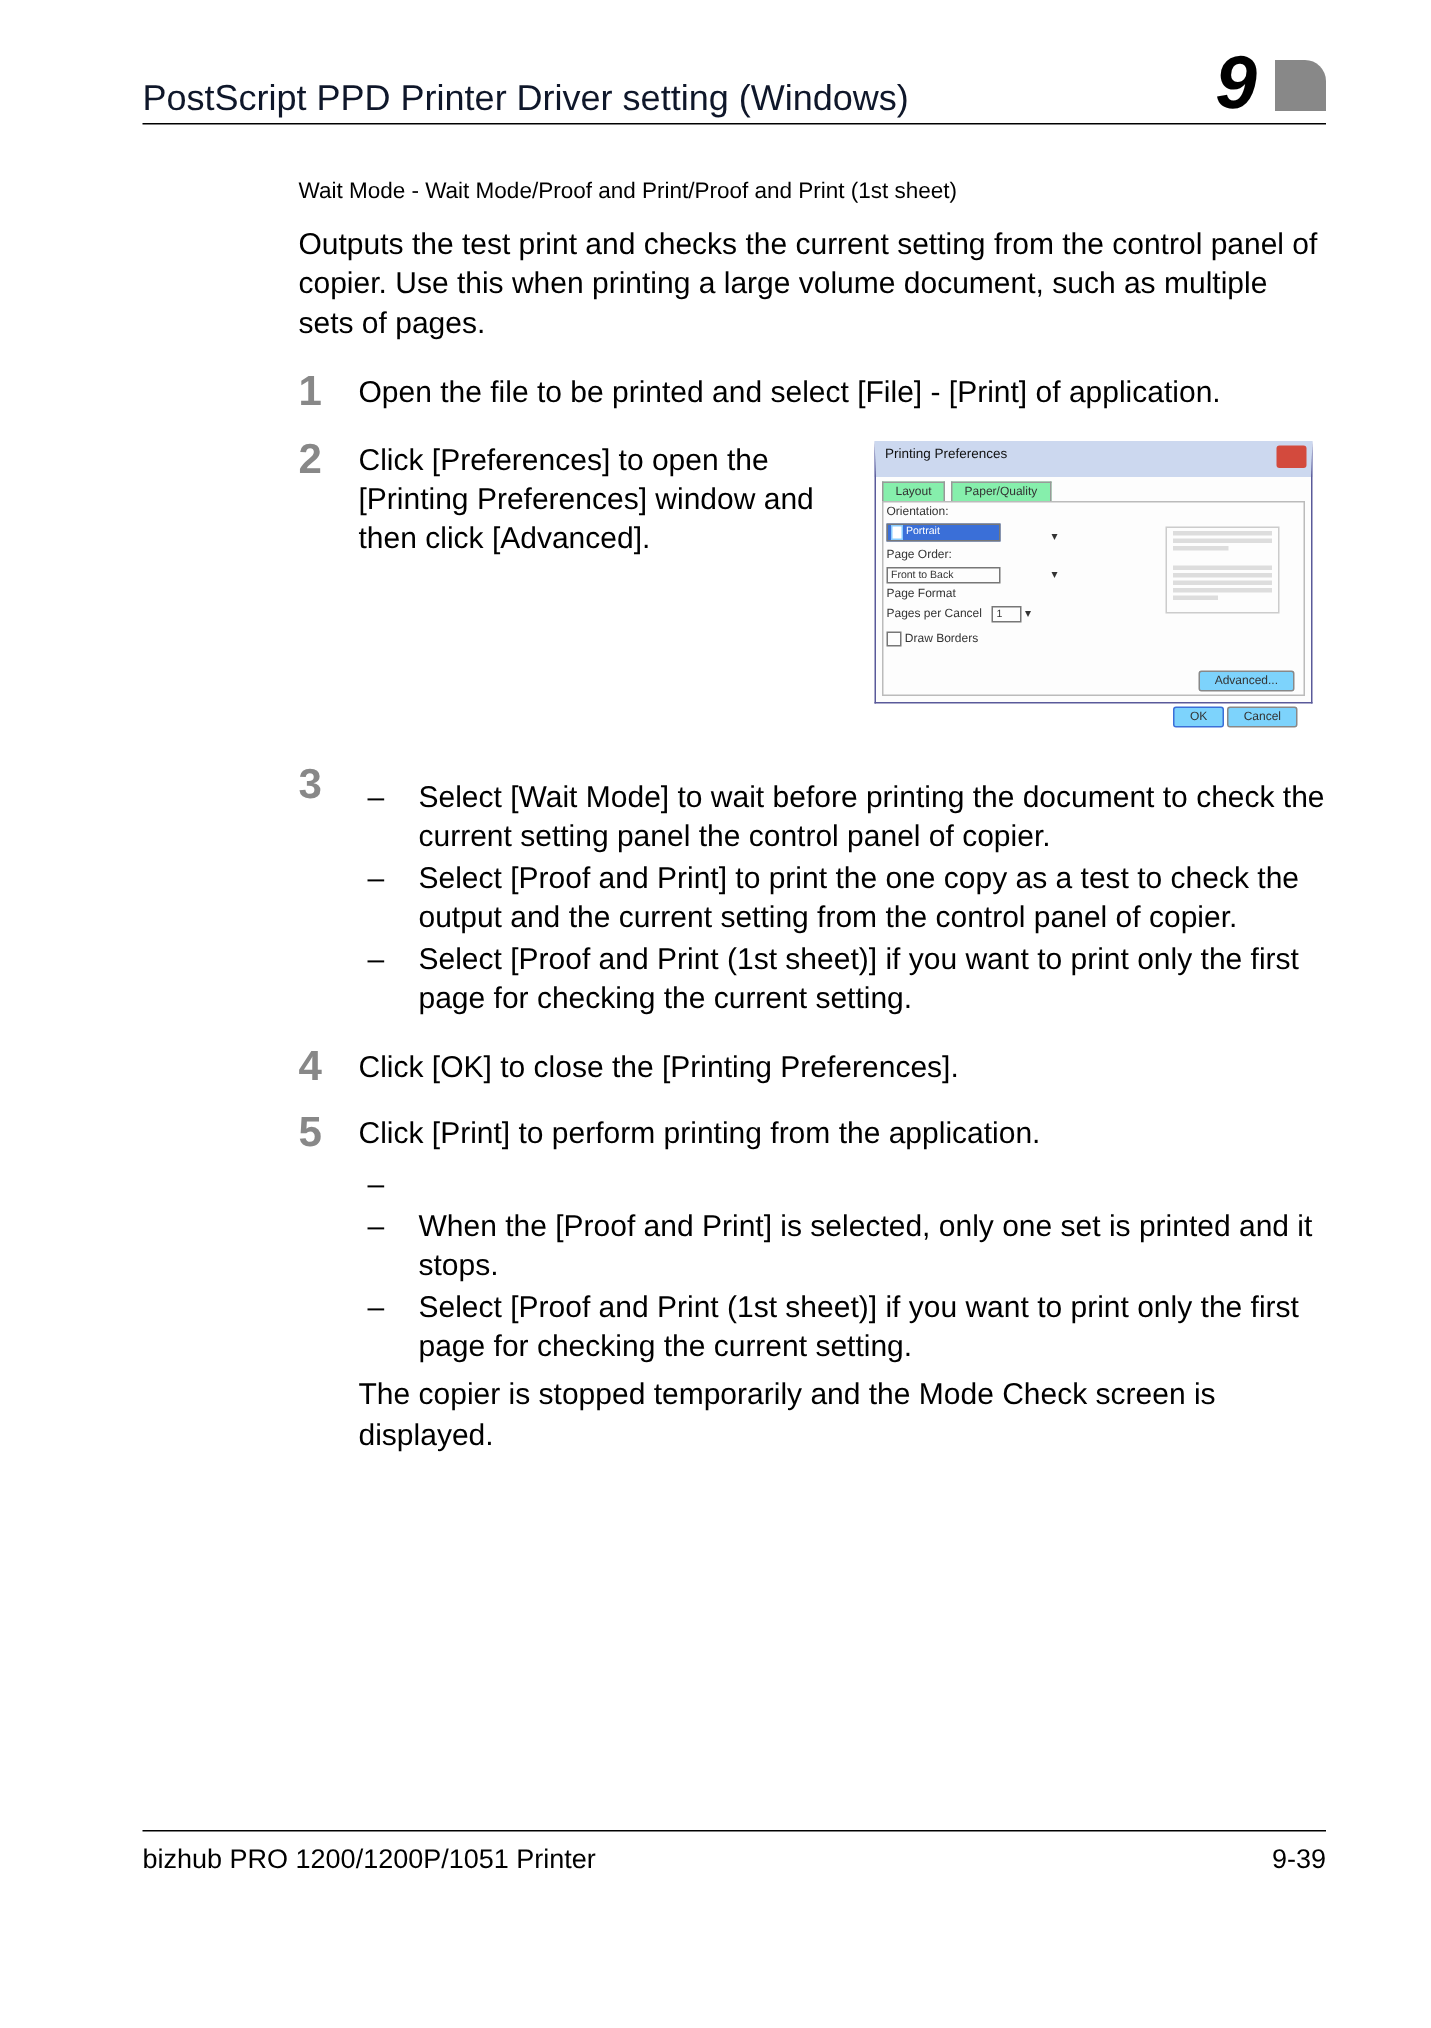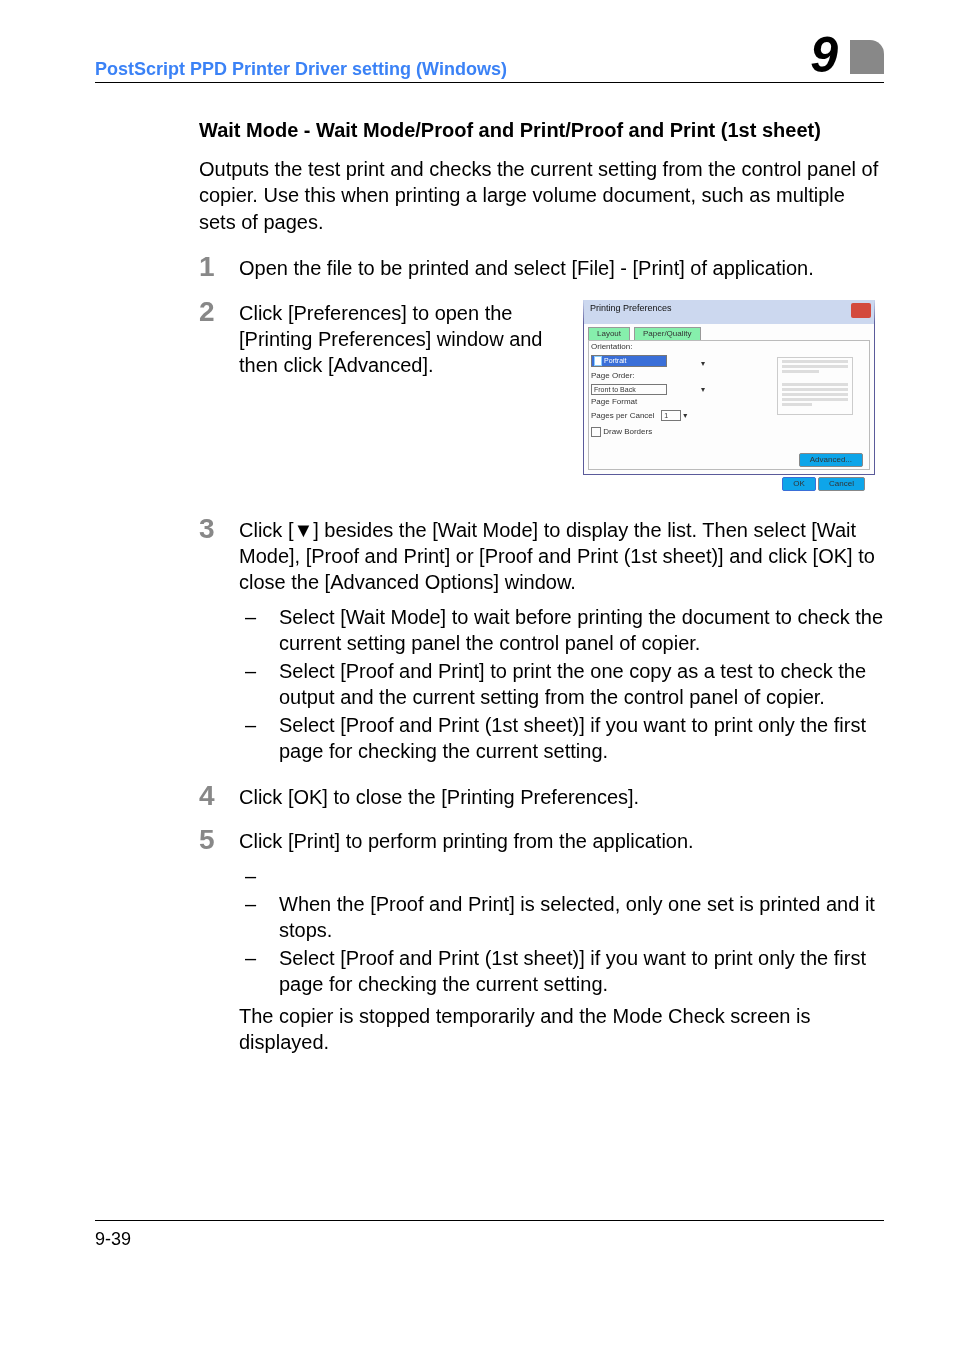--- a/index.html
+++ b/index.html
@@ -18,23 +18,22 @@
   }
   .topbar {
     display: flex;
     justify-content: space-between;
     align-items: flex-end;
     border-bottom: 1.5px solid #000;
     padding-bottom: 2px;
     margin-bottom: 36px;
   }
   .topbar-title {
-    font-size: 18px;
-    color: #3b82f6;
-    font-weight: bold;
+    font-size: 24px;
+    color: #0f172a;
   }
   .chapter {
     display: flex;
     align-items: flex-end;
   }
   .chapter-num {
     font-size: 50px;
     font-weight: bold;
     font-style: italic;
     color: #000;
@@ -45,22 +44,22 @@
     height: 34px;
     background: #888;
     border-radius: 0 14px 0 0;
     margin-left: 12px;
     margin-bottom: 6px;
   }
   .content {
     margin-left: 104px;
   }
   .section-title {
-    font-weight: bold;
-    font-size: 20px;
+    font-weight: normal;
+    font-size: 15px;
     margin-bottom: 14px;
   }
   .para {
     font-size: 20px;
     line-height: 1.32;
     margin-bottom: 20px;
   }
   ol.steps {
     list-style: none;
     padding: 0;
@@ -136,21 +135,21 @@
   }
   .ss-row{margin:1px 0 2px 2px;}
   .ss-field{display:inline-block;border:1px solid #777;padding:0 2px;min-width:70px;font-size:7px;}
   .ss-sel{background:#3a6fd8;color:#fff;display:inline-flex;align-items:center;gap:2px;}
   .ss-arrow{color:#333;margin-left:34px;}
   .ss-check{margin-top:6px;}
   .ss-preview{position:absolute;right:16px;top:16px;width:74px;height:56px;border:1px solid #ccc;}
   .ss-preview .line{height:3px;background:#ddd;margin:2px 4px;}
   .ss-btnrow{position:absolute;right:6px;bottom:2px;}
   .ss-btnrow2{position:absolute;right:4px;bottom:-22px;}
-  .ss-btn{display:inline-block;border:1px solid #888;border-radius:2px;font-size:8px;padding:1px 10px;background:#0ea5e9;}
+  .ss-btn{display:inline-block;border:1px solid #888;border-radius:2px;font-size:8px;padding:1px 10px;background:#7dd3fc;}
   .sub-list {
     list-style: none;
     padding: 0;
     margin: 8px 0 0 0;
   }
   .sub-list li {
     display: flex;
     align-items: flex-start;
     font-size: 20px;
     line-height: 1.3;
@@ -259,21 +258,20 @@
               </div>
             </div>
 
           </div>
         </div>
       </li>
 
       <li class="step" style="margin-top:42px;">
         <div class="step-num">3</div>
         <div class="step-body">
-          <div>Click [▼] besides the [Wait Mode] to display the list. Then select [Wait Mode], [Proof and Print] or [Proof and Print (1st sheet)] and click [OK] to close the [Advanced Options] window.</div>
           <ul class="sub-list">
             <li>
                 <span class="dash">–</span>
                 <span>Select [Wait Mode] to wait before printing the document to check the current setting panel the control panel of copier.</span>
               </li>
             <li>
                 <span class="dash">–</span>
                 <span>Select [Proof and Print] to print the one copy as a test to check the output and the current setting from the control panel of copier.</span>
               </li>
             <li>
@@ -308,16 +306,17 @@
           </ul>
           <div class="after-sub">The copier is stopped temporarily and the Mode Check screen is displayed.</div>
         </div>
       </li>
 
     </ol>
 
   </div>
 
   <div class="footerbar">
+    <div>bizhub PRO 1200/1200P/1051 Printer</div>
     <div>9-39</div>
   </div>
 
 </div>
 
 </body></html>

